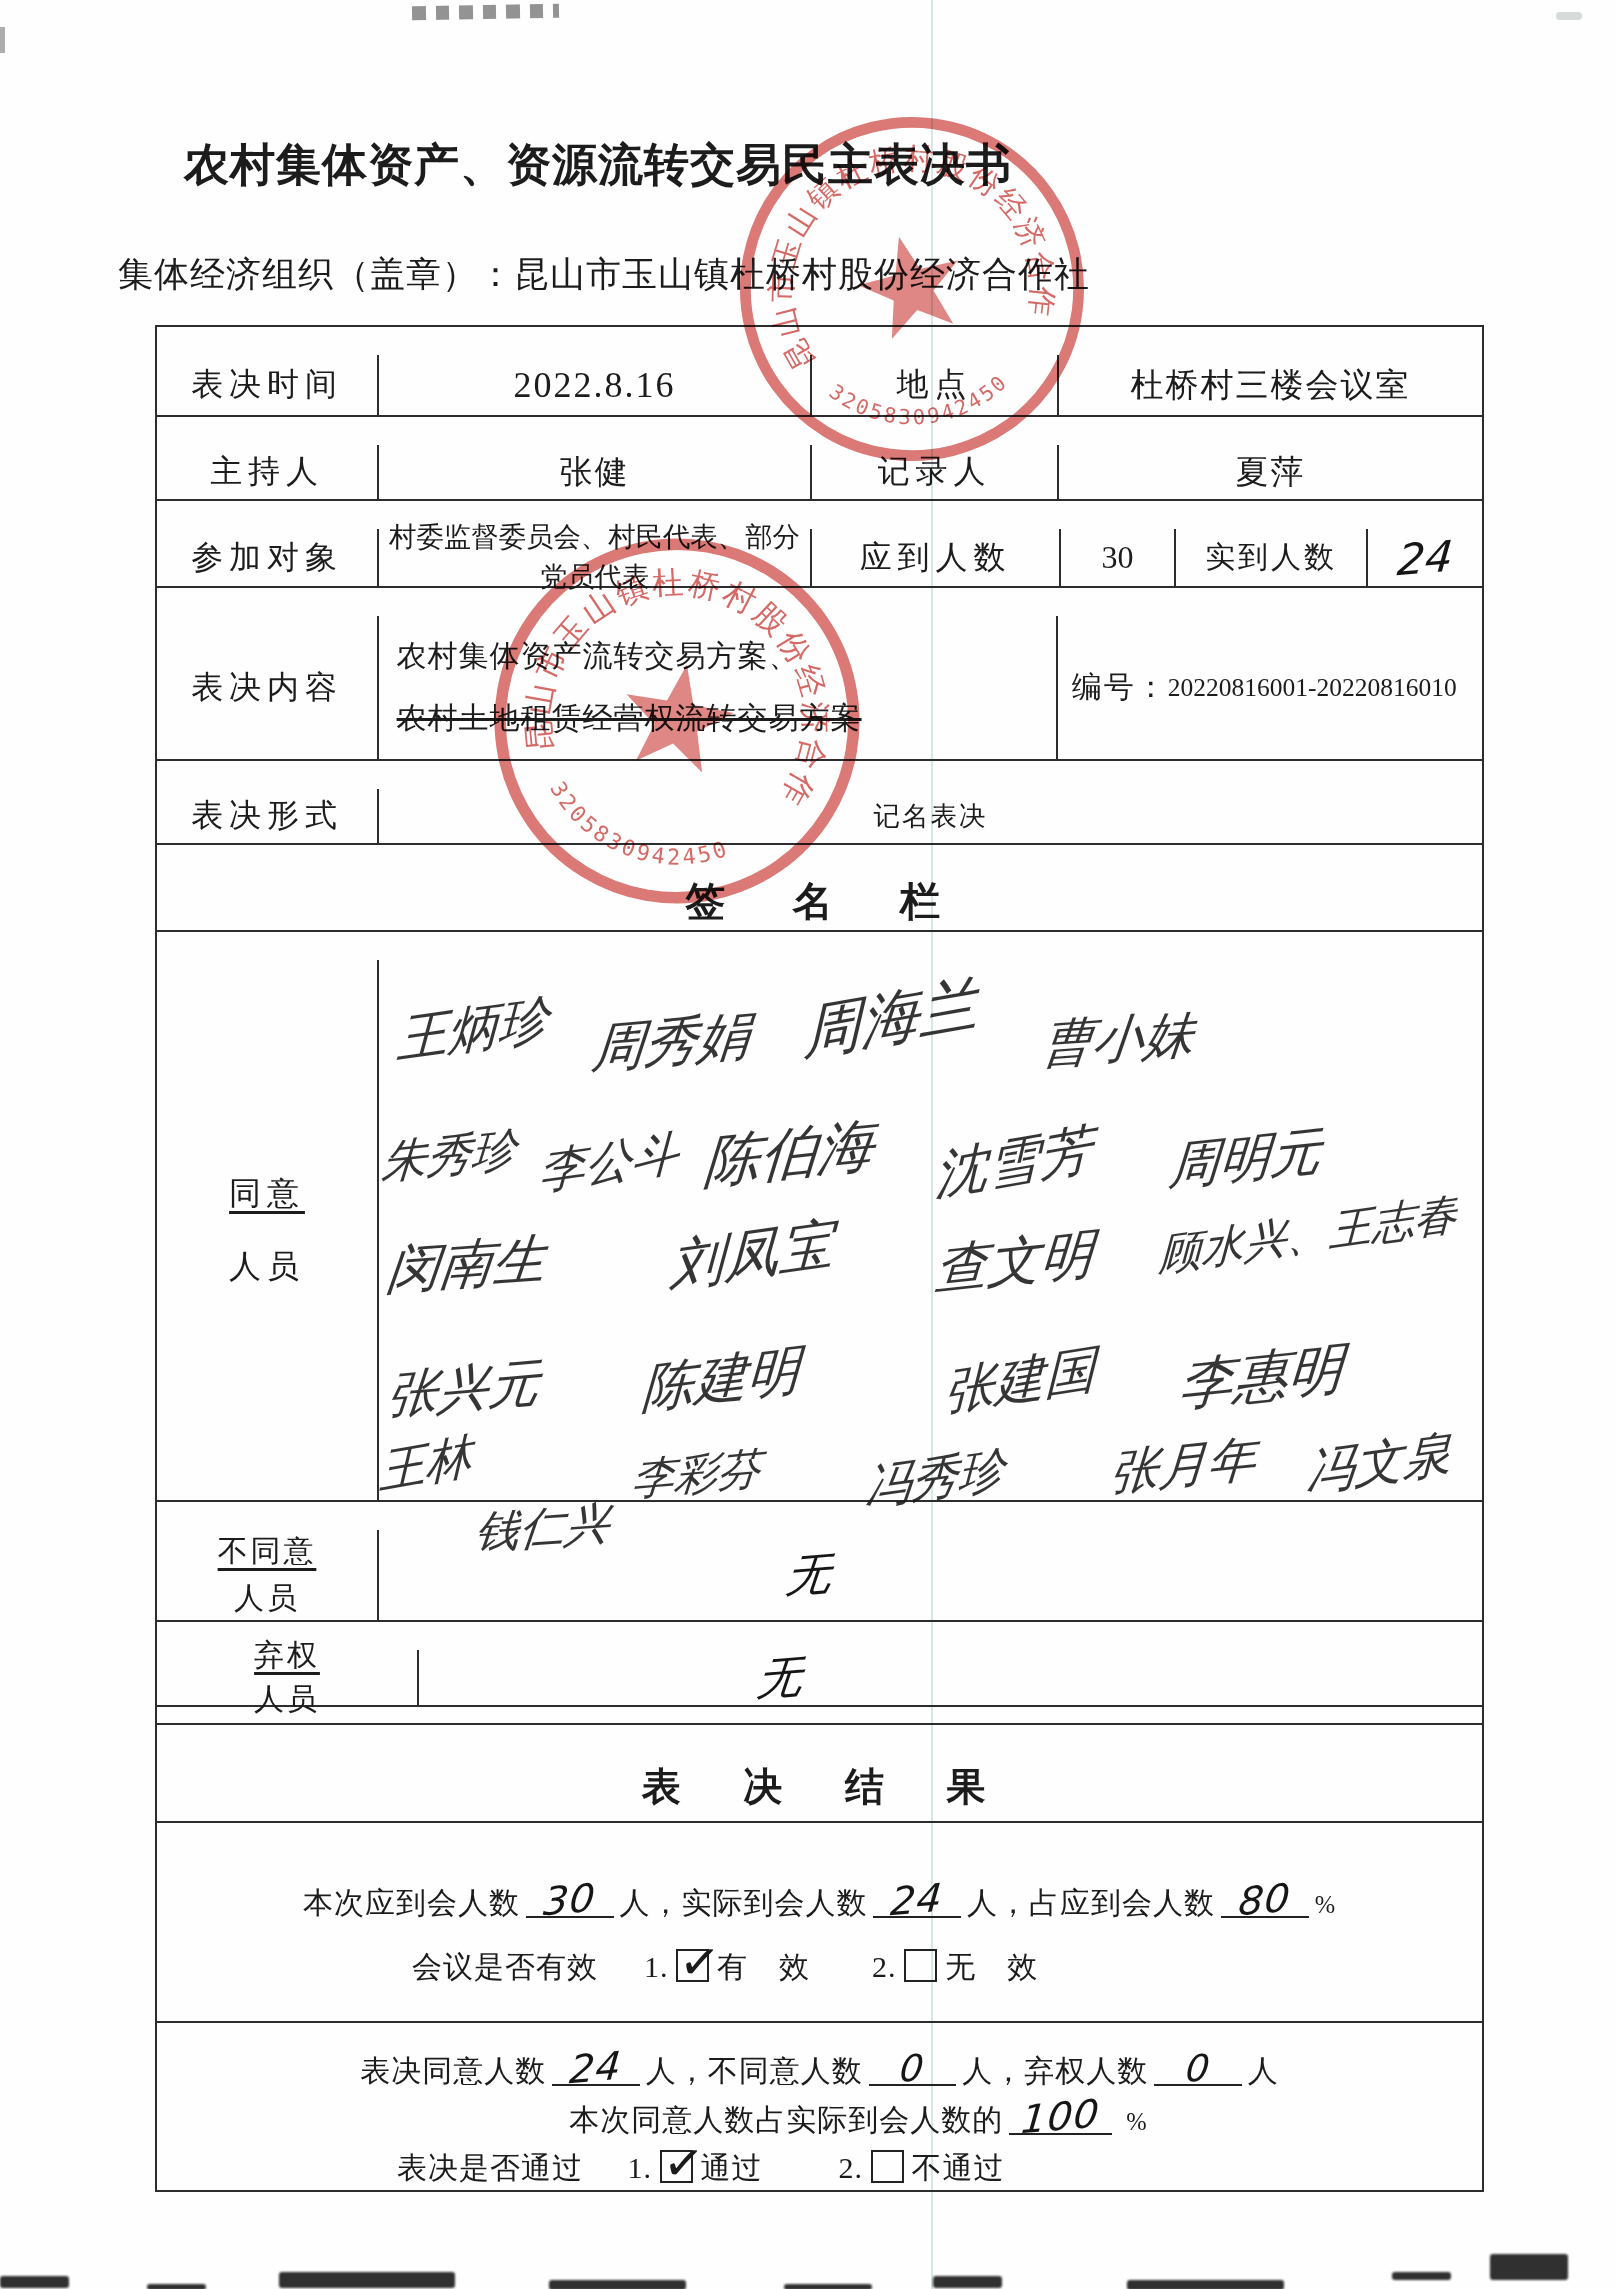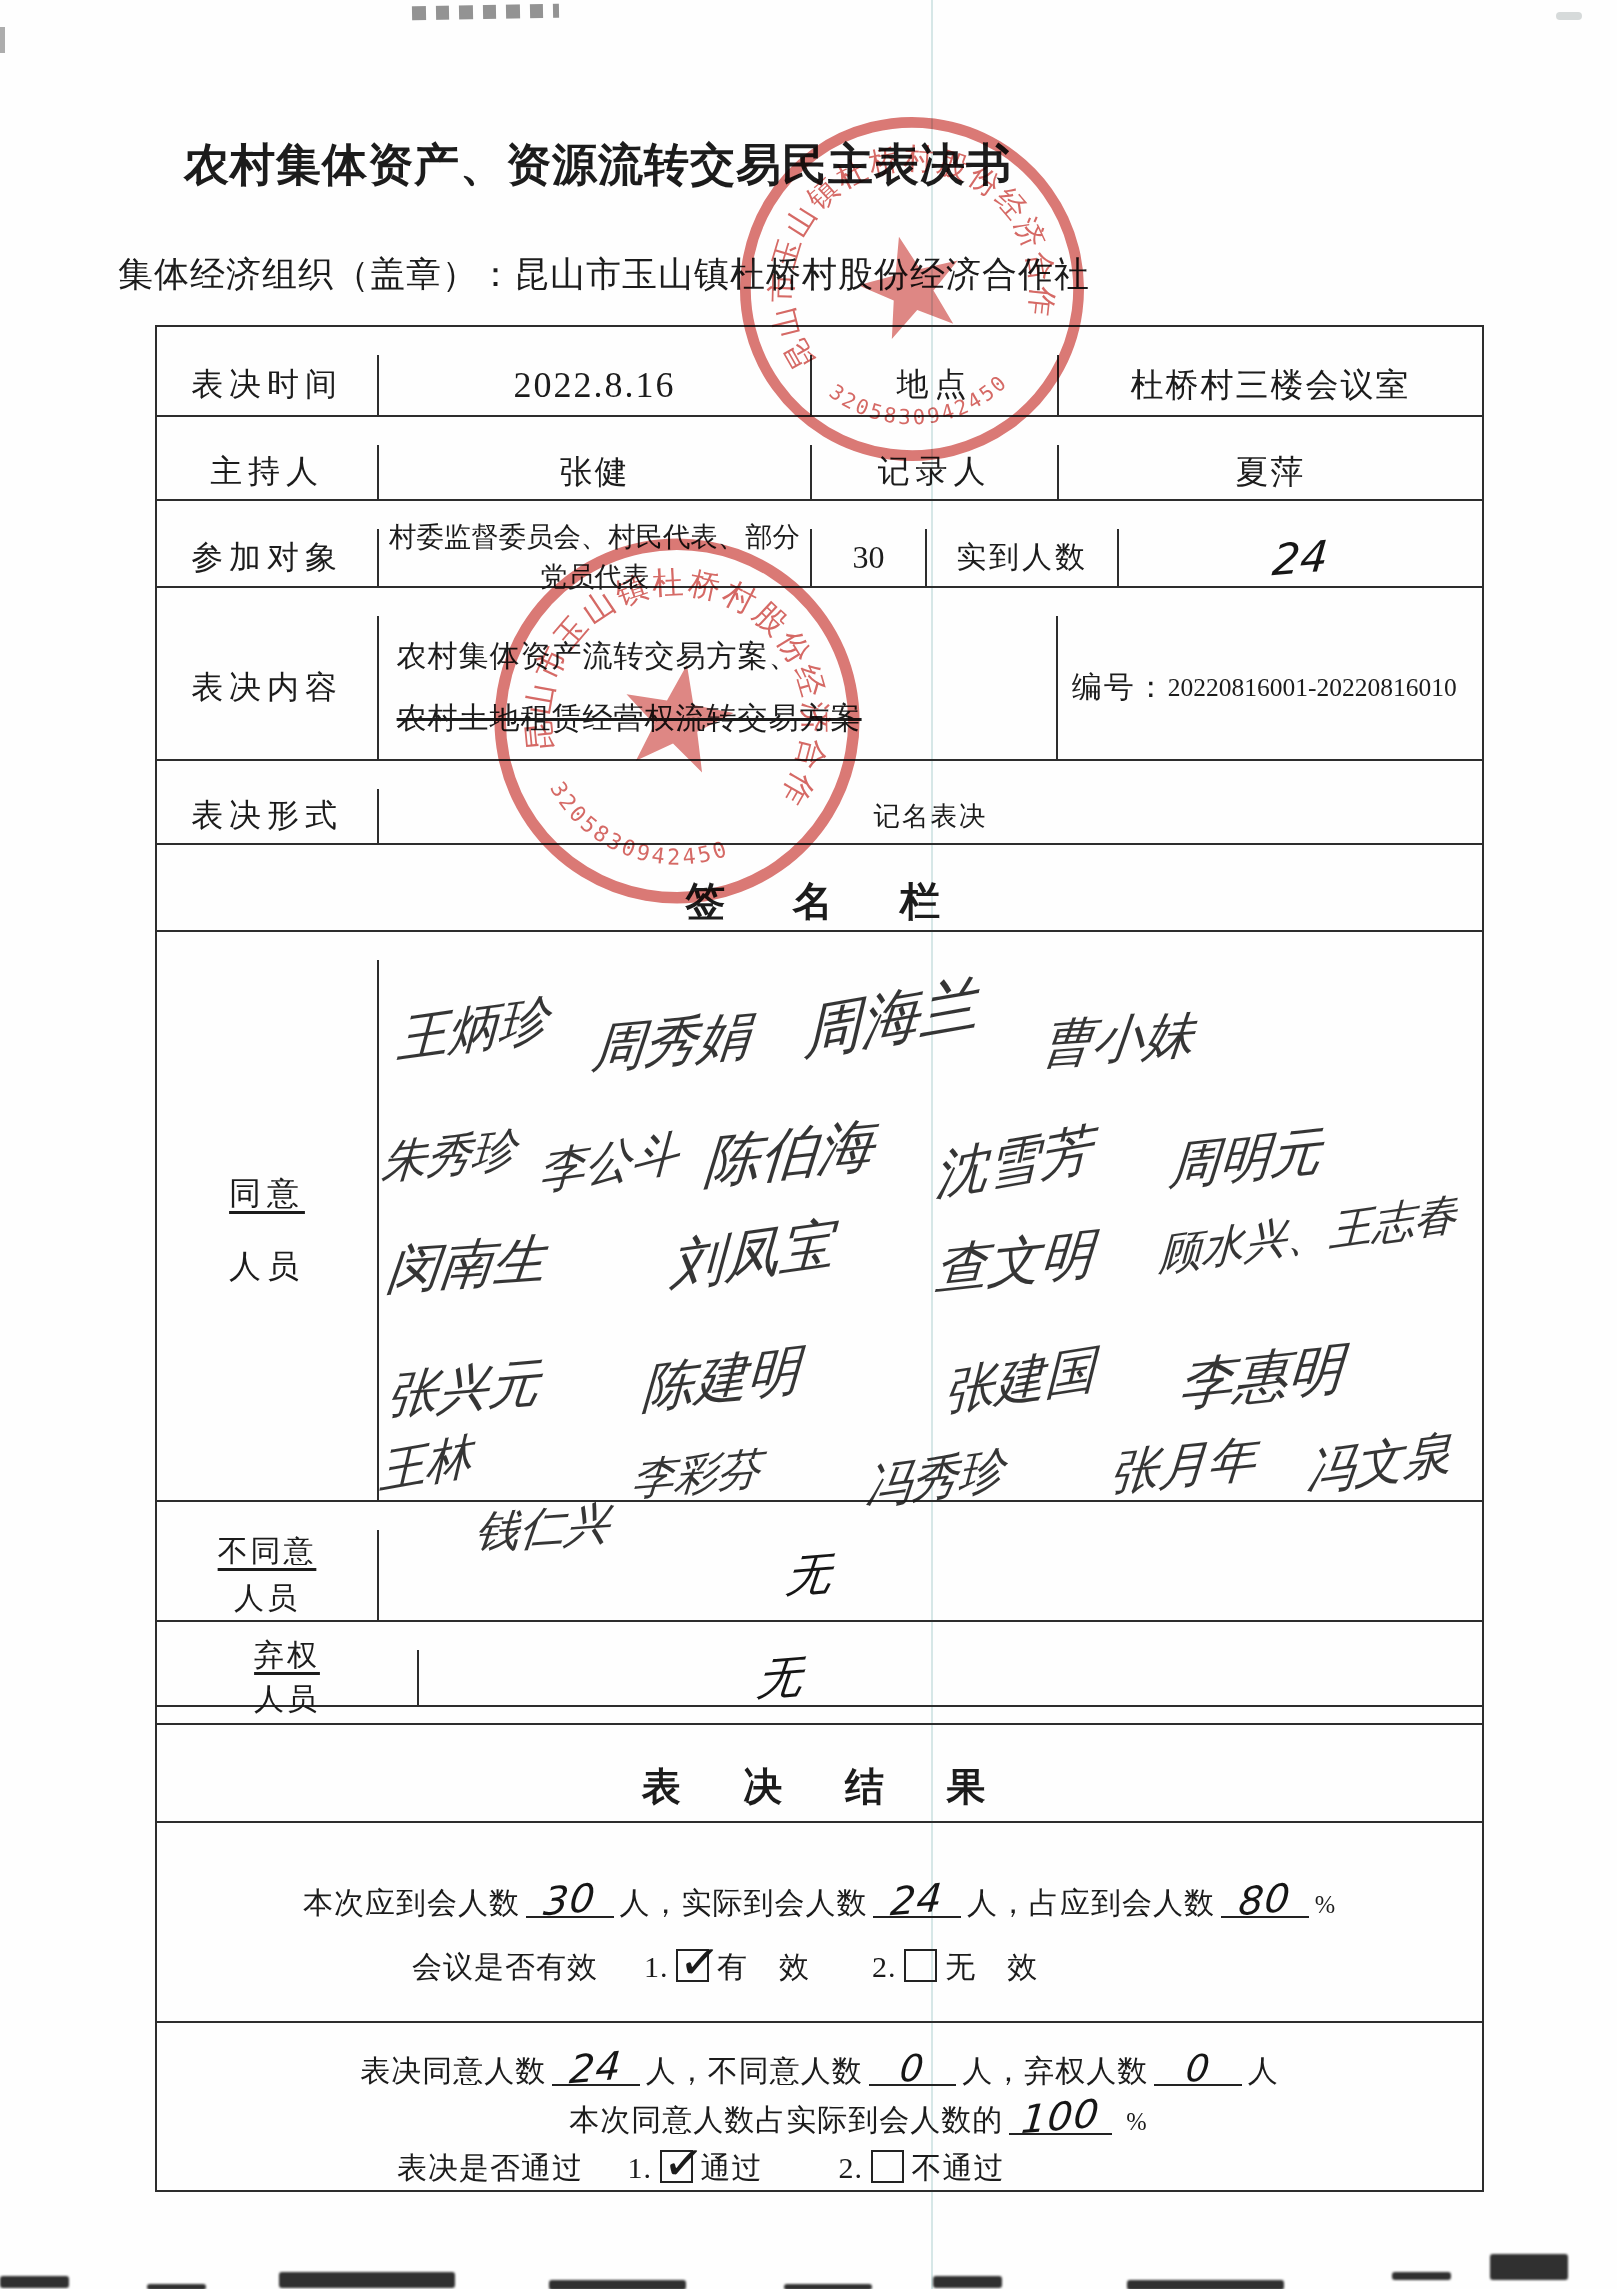--- a/index.html
+++ b/index.html
@@ -73,20 +73,21 @@
     <div class="row" style="height:84px;">
       <div class="cell lab" style="width:222px;">主持人</div>
       <div class="cell val" style="width:433px;">张健</div>
       <div class="cell lab" style="width:247px;">记录人</div>
       <div class="cell val grow">夏萍</div>
     </div>
 
     <div class="row" style="height:87px;">
       <div class="cell lab" style="width:222px;">参加对象</div>
       <div class="cell" style="width:433px;font-size:27.4px;line-height:1.45;text-align:center;padding:0 9.8px;">村委监督委员会、村民代表、部分党员代表</div>
+      <div class="cell lab" style="width:249px;">应到人数</div>
       <div class="cell num" style="width:115px;font-size:32px;">30</div>
       <div class="cell lab" style="width:192px;font-size:30px;letter-spacing:2.9px;">实到人数</div>
       <div class="cell grow">
         <span class="hand" style="font-size:43px;">24</span>
       </div>
     </div>
 
     <div class="row" style="height:173px;">
       <div class="cell lab" style="width:222px;">表决内容</div>
       <div class="cell col" style="width:679px;align-items:flex-start;justify-content:space-evenly;padding-left:17.6px;">

